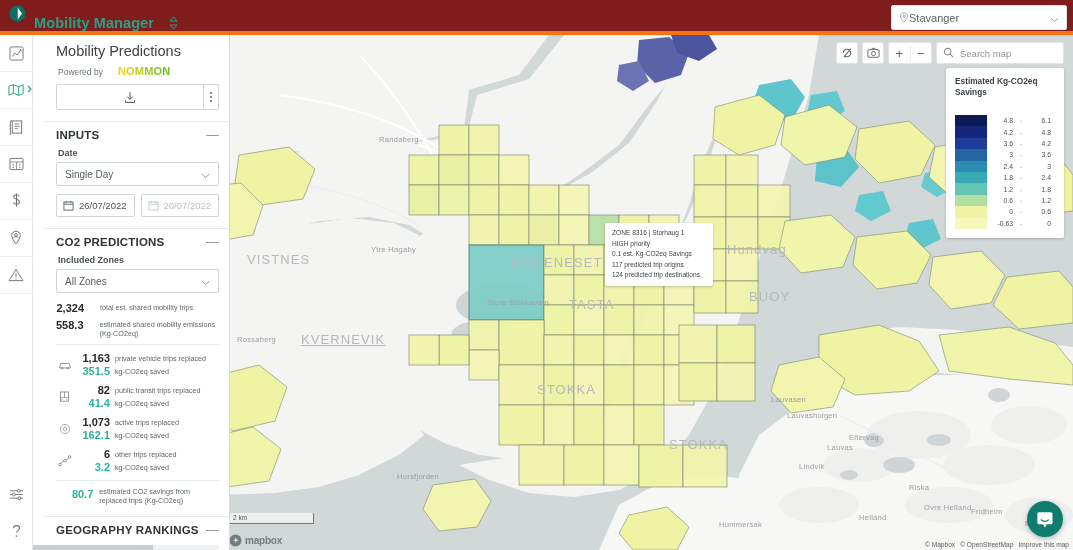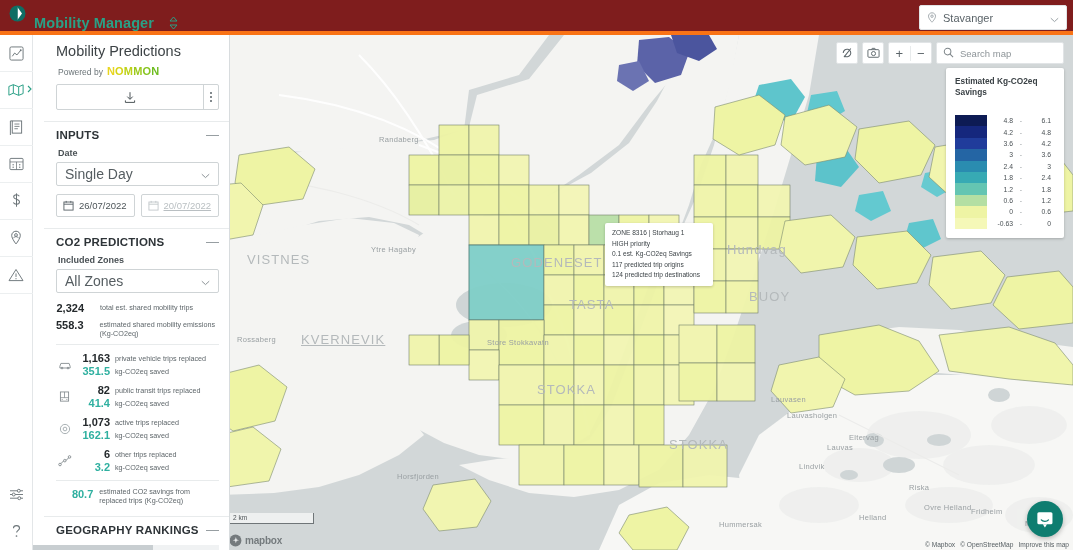--- a/index.html
+++ b/index.html
@@ -18,23 +18,23 @@
     display: flex; align-items: flex-end; z-index: 40;
   }
   .brand-logo {
     width: 34px; height: 35px; display: flex; align-items: center; justify-content: center;
   }
   .brand-title {
     font-size: 14.5px; font-weight: bold; color: #2aa086; letter-spacing: .1px;
   }
   .brand-switch { margin-left: 14px; display:flex; align-items:center; color:#2aa086; }
   .city-select {
-    position: absolute; right: 6px; top: 5px; width: 148px; height: 25px;
+    position: absolute; right: 6px; top: 5px; width: 176px; height: 25px;
     border: 1px solid #e1e4e6; border-radius: 2px; background: #fff;
-    display: flex; align-items: center; padding: 0 7px; gap: 6px;
+    display: flex; align-items: center; padding: 0 7px; 
   }
   .city-select .city-name { font-size: 11px; color: #5a6368; flex: 1; }
 
   
   .rail {
     position: absolute; left: 0; top: 35px; width: 33px; height: 515px;
     background: #fff; border-right: 1px solid #e3e6e8;
     display: flex; flex-direction: column; align-items: center; z-index: 30;
   }
   .rail-item {
@@ -47,21 +47,21 @@
   .rail-bottom { width:33px; height: 37px; display:flex; align-items:center; justify-content:center; color:#6b7478;}
 
   
   .panel {
     position: absolute; left: 44px; top: 35px; width: 186px; height: 515px;
     background: #fff; border-right: 1px solid #d8dcde; overflow: hidden; z-index: 25;
   }
   .panel-scroll { width: 186px; height: 515px; overflow: hidden; position: relative; }
   .panel-title { font-size: 14.5px; color: #3c4245; padding: 8px 12px 2px 12px; font-weight: normal; }
   .powered {
-    font-size: 8.5px; color: #6b7478; padding: 4px 0 0 14px; display: flex; align-items: baseline; gap: 4px;
+    font-size: 8.5px; color: #6b7478; padding: 4px 0 0 14px; display: flex; align-items: baseline; gap: 15px;
   }
   .nommon { font-size: 11px; font-weight: bold; letter-spacing: .2px; }
   .nommon .n1 { color: #e8d520; } .nommon .n2 { color: #d7d413; }
   .nommon .n3 { color: #bcd117; } .nommon .n4 { color: #9bc91c; }
   .nommon .n5 { color: #86c41f; } .nommon .n6 { color: #6fbd22; }
   .dl-row {
     margin: 7px 11px 0 12px; height: 26px; border: 1px solid #cfd4d6; border-radius: 2px;
     display: flex; align-items: center; background: #fff;
   }
   .dl-main { flex: 1; display: flex; align-items: center; justify-content: center; color:#4d5559; }
@@ -76,28 +76,28 @@
     display: flex; align-items: center; justify-content: space-between;
   }
   .section-head .t { font-size: 11.5px; font-weight: bold; color: #2e3438; letter-spacing: .2px; }
   .section-head .m { font-size: 13px; color: #8a9296; line-height: 8px; }
 
   .field-label { font-size: 9px; font-weight: bold; color: #4a5155; padding: 0 0 4px 14px; }
   .select-box {
     margin: 0 11px 0 12px; height: 24px; border: 1px solid #cfd4d6; border-radius: 2px;
     display: flex; align-items: center; padding: 0 8px; background: #fff;
   }
-  .select-box .val { flex: 1; font-size: 14px; color: #555d61; }
+  .select-box .val { flex: 1; font-size: 10px; color: #555d61; }
   .date-row { display: flex; gap: 6px; margin: 8px 11px 0 12px; }
   .date-box {
     flex: 1; height: 23px; border: 1px solid #cfd4d6; border-radius: 2px;
     display: flex; align-items: center; gap: 5px; padding: 0 6px; background:#fff;
   }
   .date-box .txt { font-size: 9.5px; color: #4d5559; }
-  .date-box.placeholder .txt { color: #b9bfc2; text-decoration: underline; }
+  .date-box.placeholder .txt { color: #b9bfc2; }
 
   
   .stats { padding: 9px 11px 0 12px; }
   .stat-line { display: flex; align-items: flex-start; margin-bottom: 5px; }
   .stat-num { width: 44px; text-align: right; font-size: 11px; font-weight: bold; color: #24292c; padding-right: 16px;}
   .stat-txt { font-size: 7.2px; color: #5e666a; line-height: 8.6px; padding-top: 2px; }
   .rule { height: 1px; background: #e8ebec; margin: 6px 11px 7px 12px; }
 
   .mode-block { display: flex; align-items: center; padding: 0 11px 0 12px; margin-bottom: 6px; }
   .mode-ico { width: 17px; display:flex; align-items:center; justify-content:center; color:#7d8589; }
@@ -693,21 +693,21 @@
         </g>
       </g>
     </svg>
 
     <div class="map-label" style="left:160px; top:100px;">Randaberg</div>
     <div class="map-label big" style="left:28px; top:185px;">VISTNES</div>
     <div class="map-label" style="left:152px; top:210px;">Ytre Hagaby</div>
     <div class="map-label big" style="left:82px; top:265px;text-decoration:underline;">KVERNEVIK</div>
     <div class="map-label big" style="left:292px; top:188px;">GODENESET</div>
     <div class="map-label big" style="left:350px; top:230px;">TASTA</div>
-    <div class="map-label" style="left:268px; top:264px; width:46px; text-align:center; line-height:8px;margin-top:40px;">Store Stokkavatn</div>
+    <div class="map-label" style="left:268px; top:264px; width:46px; text-align:center; line-height:8px;">Store Stokkavatn</div>
     <div class="map-label big" style="left:508px; top:175px;">Hundvag</div>
     <div class="map-label big" style="left:530px; top:222px;">BUOY</div>
     <div class="map-label" style="left:18px; top:300px;">Rossaberg</div>
     <div class="map-label big" style="left:318px; top:315px;">STOKKA</div>
     <div class="map-label big" style="left:450px; top:370px;">STOKKA</div>
     <div class="map-label" style="left:552px; top:360px;">Lauvasen</div>
     <div class="map-label" style="left:568px; top:376px;">Lauvasholgen</div>
     <div class="map-label" style="left:630px; top:398px;">Eltervag</div>
     <div class="map-label" style="left:608px; top:408px;">Lauvas</div>
     <div class="map-label" style="left:580px; top:427px;">Lindvik</div>

